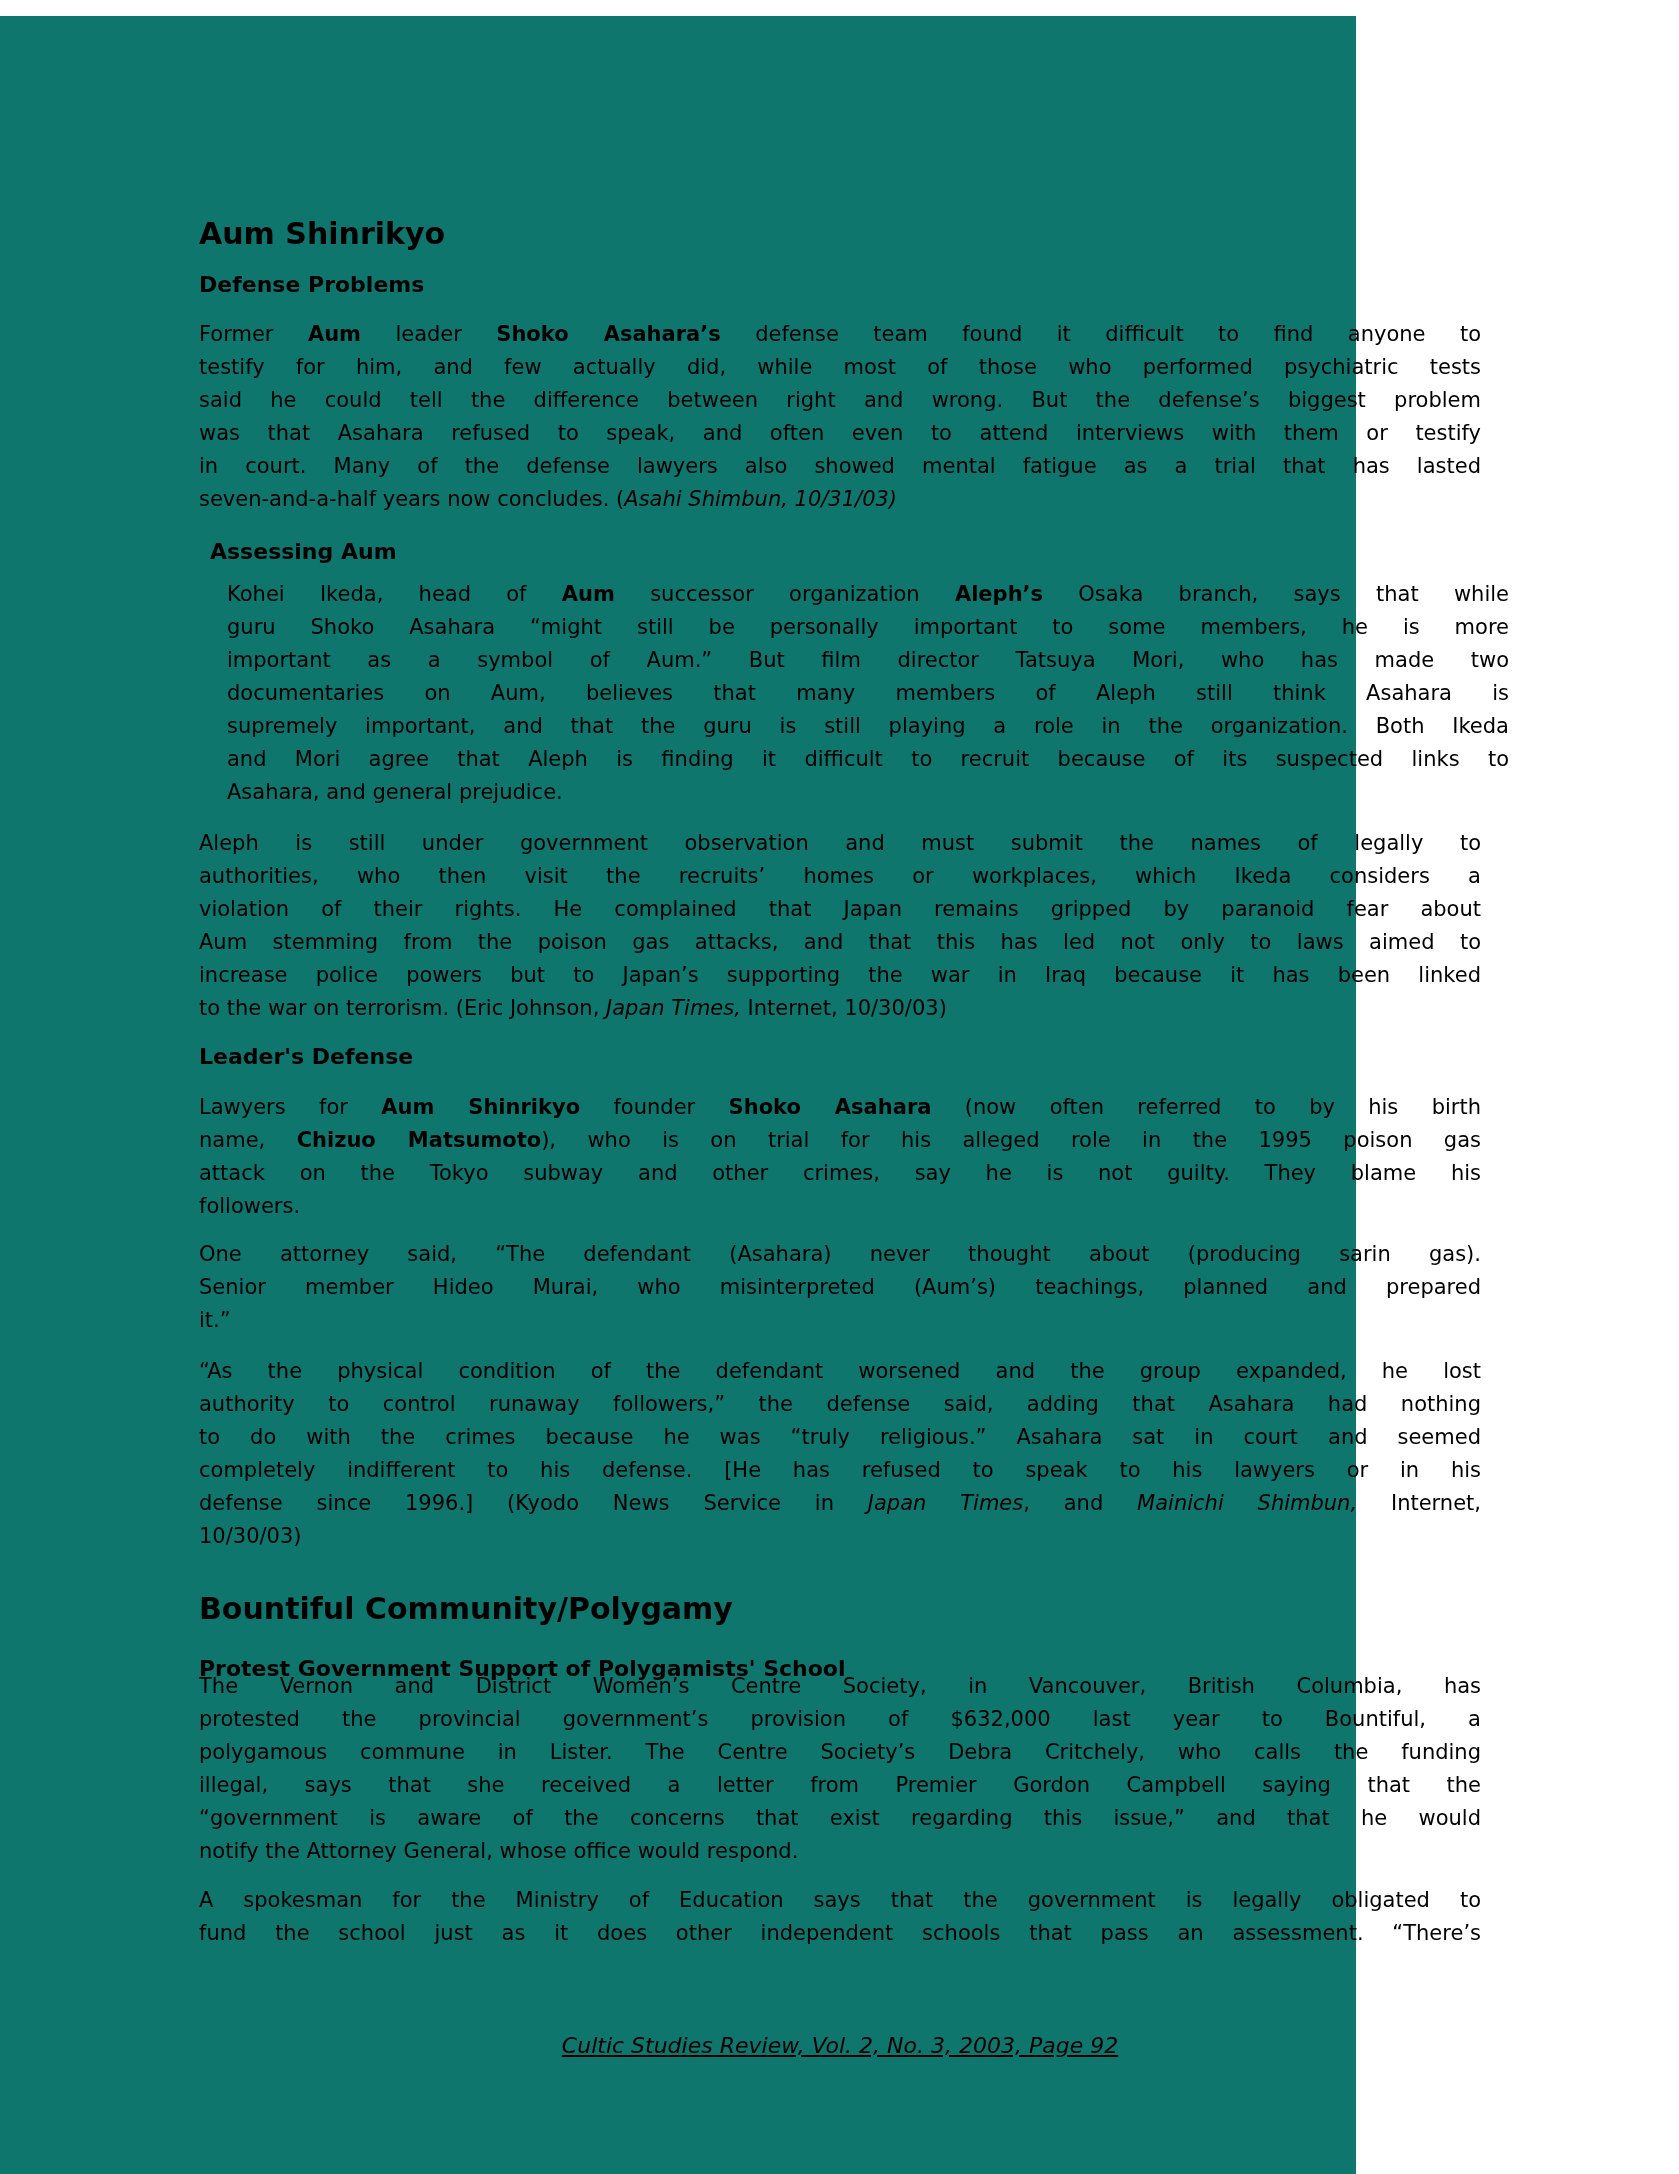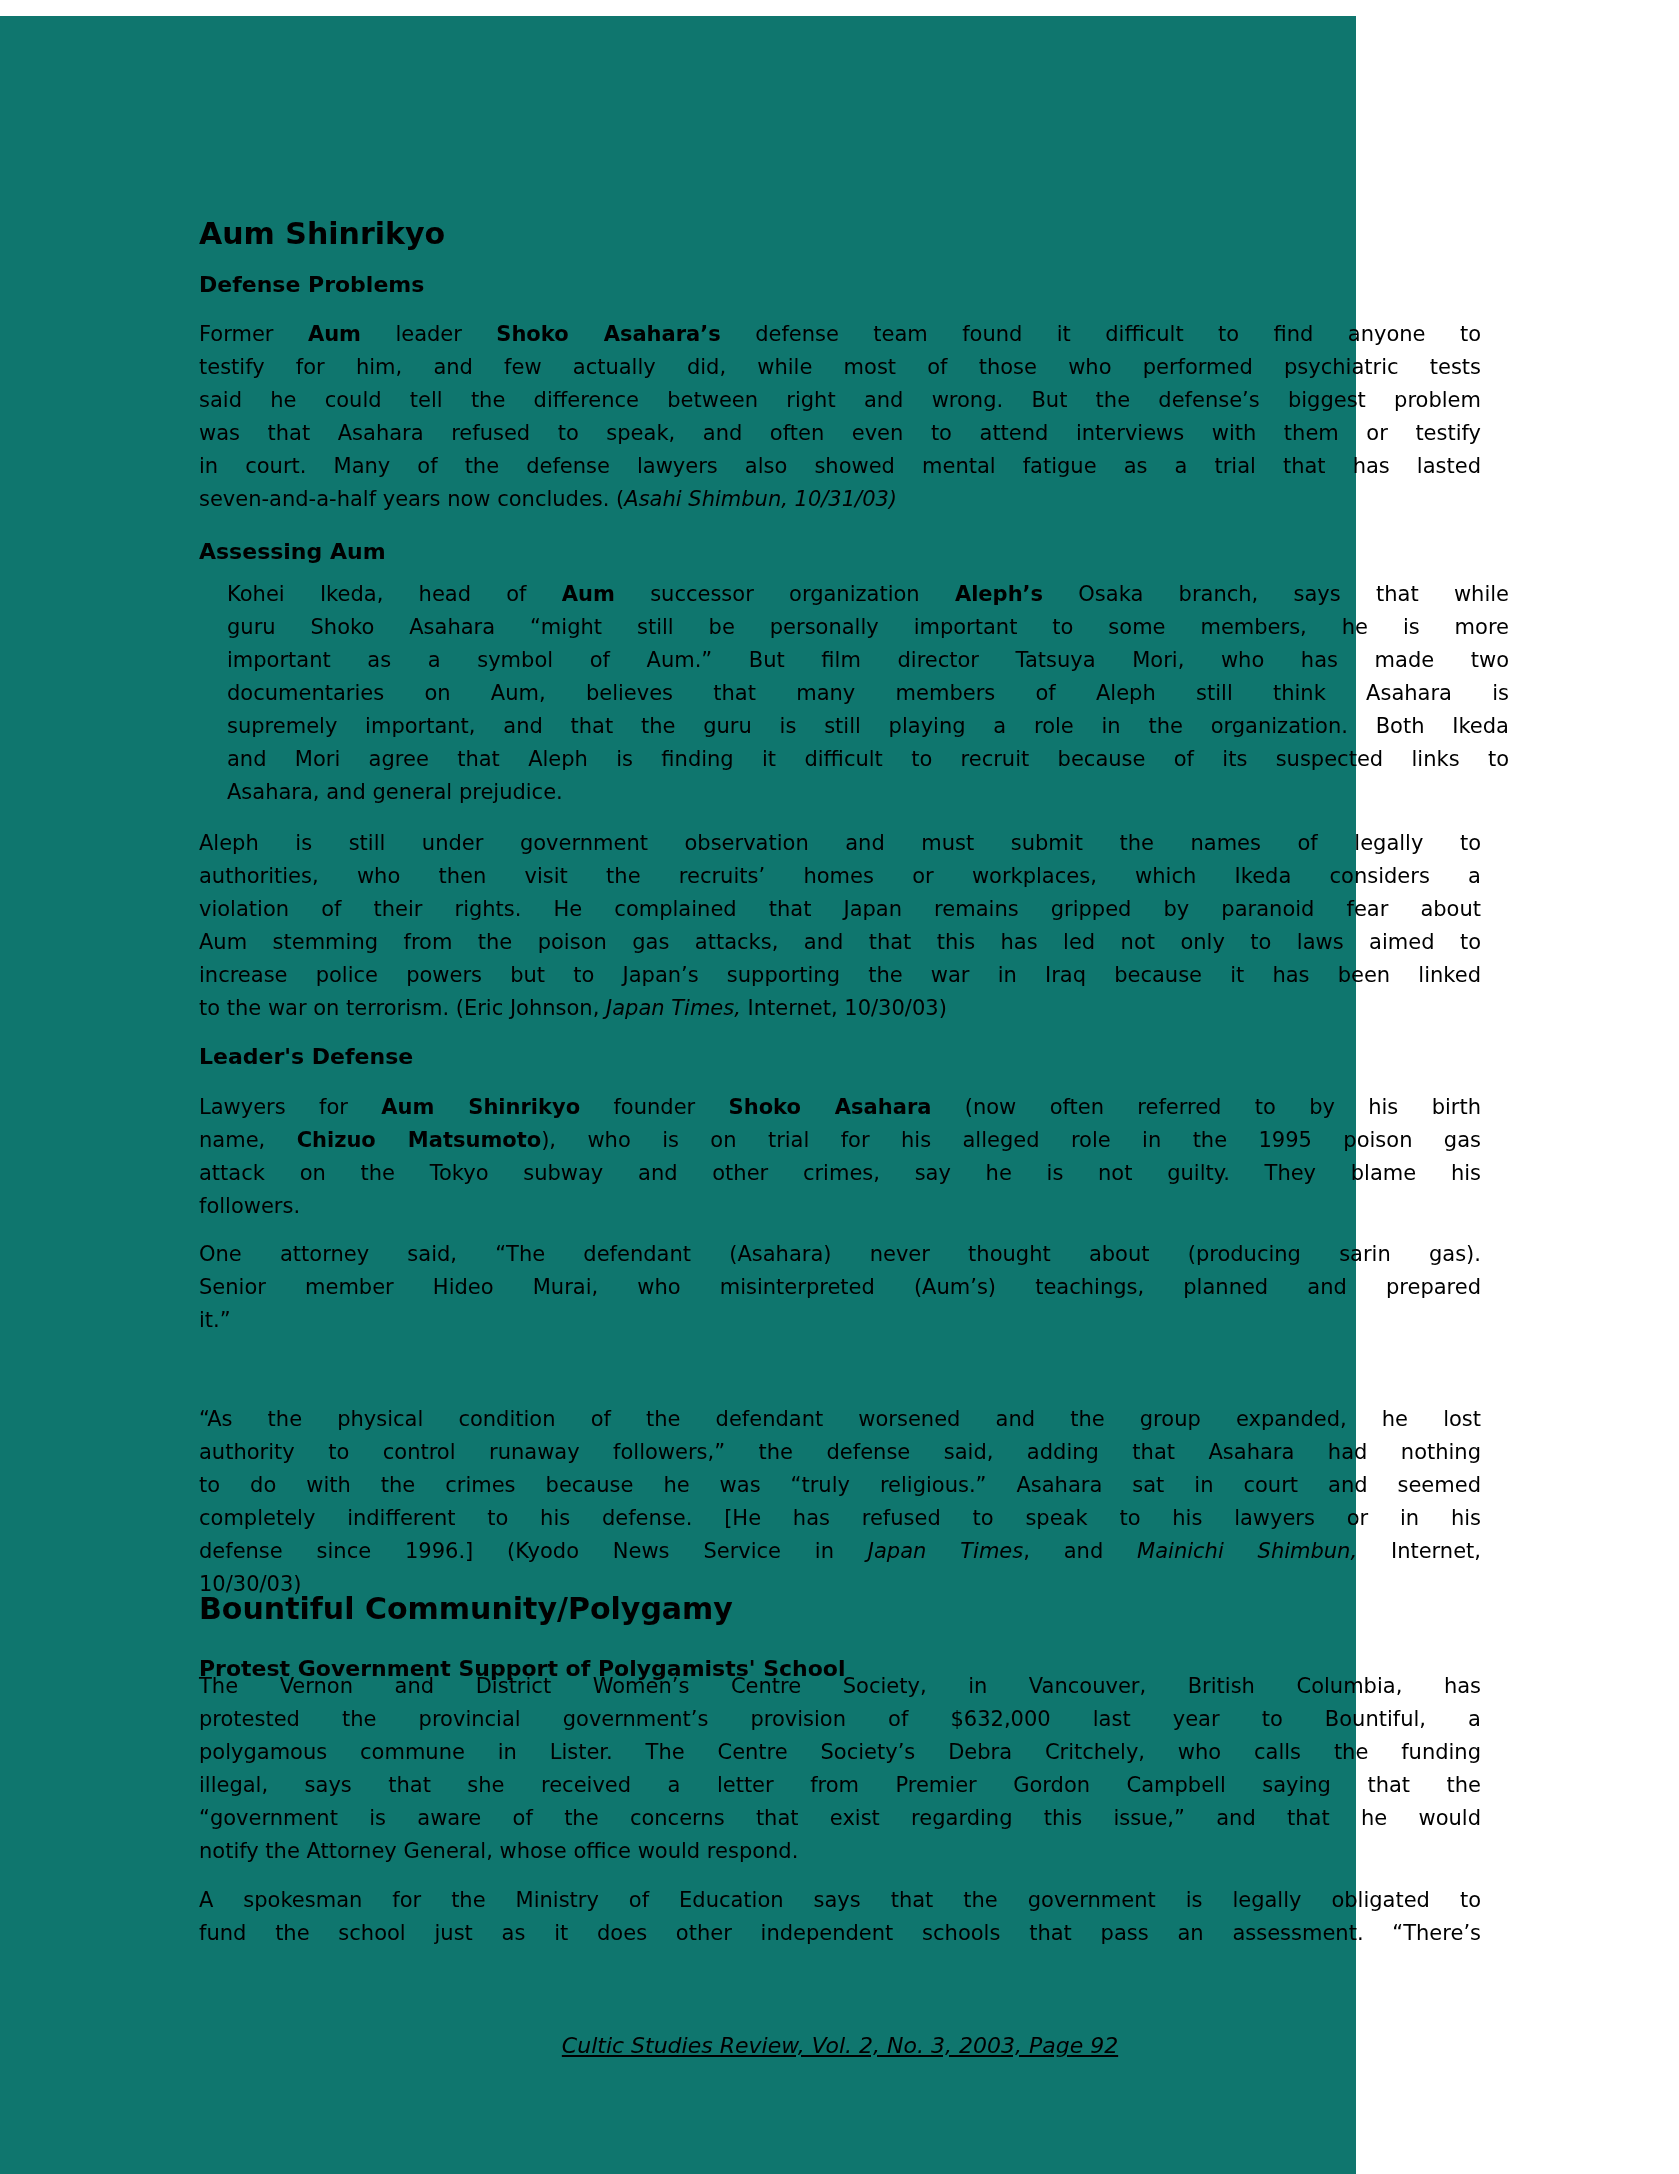--- a/index.html
+++ b/index.html
@@ -11,27 +11,27 @@
   .para { font-size: 21px; line-height: 33px; }
   .line { display: block; white-space: nowrap; text-align: justify; text-align-last: justify; height: 33px; overflow: visible; }
   .line.last { text-align-last: left; }
   .line.justified-last { text-align-last: justify; }
   .run-b { font-weight: bold; }
   .run-i { font-style: italic; }
   .footer { position: absolute; left: 0; width: 1680px; text-align: center; font-size: 22px; font-style: italic; line-height: 26px; text-decoration: underline; }
   #h-aum { top: 199px; }
   #h-defense { top: 252px; }
   #p-defense { top: 302px; }
-  #h-assessing { top: 519px; }
+  #h-assessing { top: 519px; margin-left: 11px; }
   #p-assess-1 { top: 562px; margin-left: 28px; }
   #p-assess-2 { top: 811px; }
   #h-leader { top: 1024px; }
   #p-leader-1 { top: 1075px; }
   #p-leader-2 { top: 1222px; }
-  #p-leader-3 { top: 1339px; margin-top: 48px; }
+  #p-leader-3 { top: 1339px; }
   #h-bountiful { top: 1574px; }
   #h-protest { top: 1636px; }
   #p-protest-1 { top: 1654px; }
   #p-protest-2 { top: 1868px; }
   #footer { top: 2017px; }
 </style>
 </head>
 <body>
 
 <div class="page">

